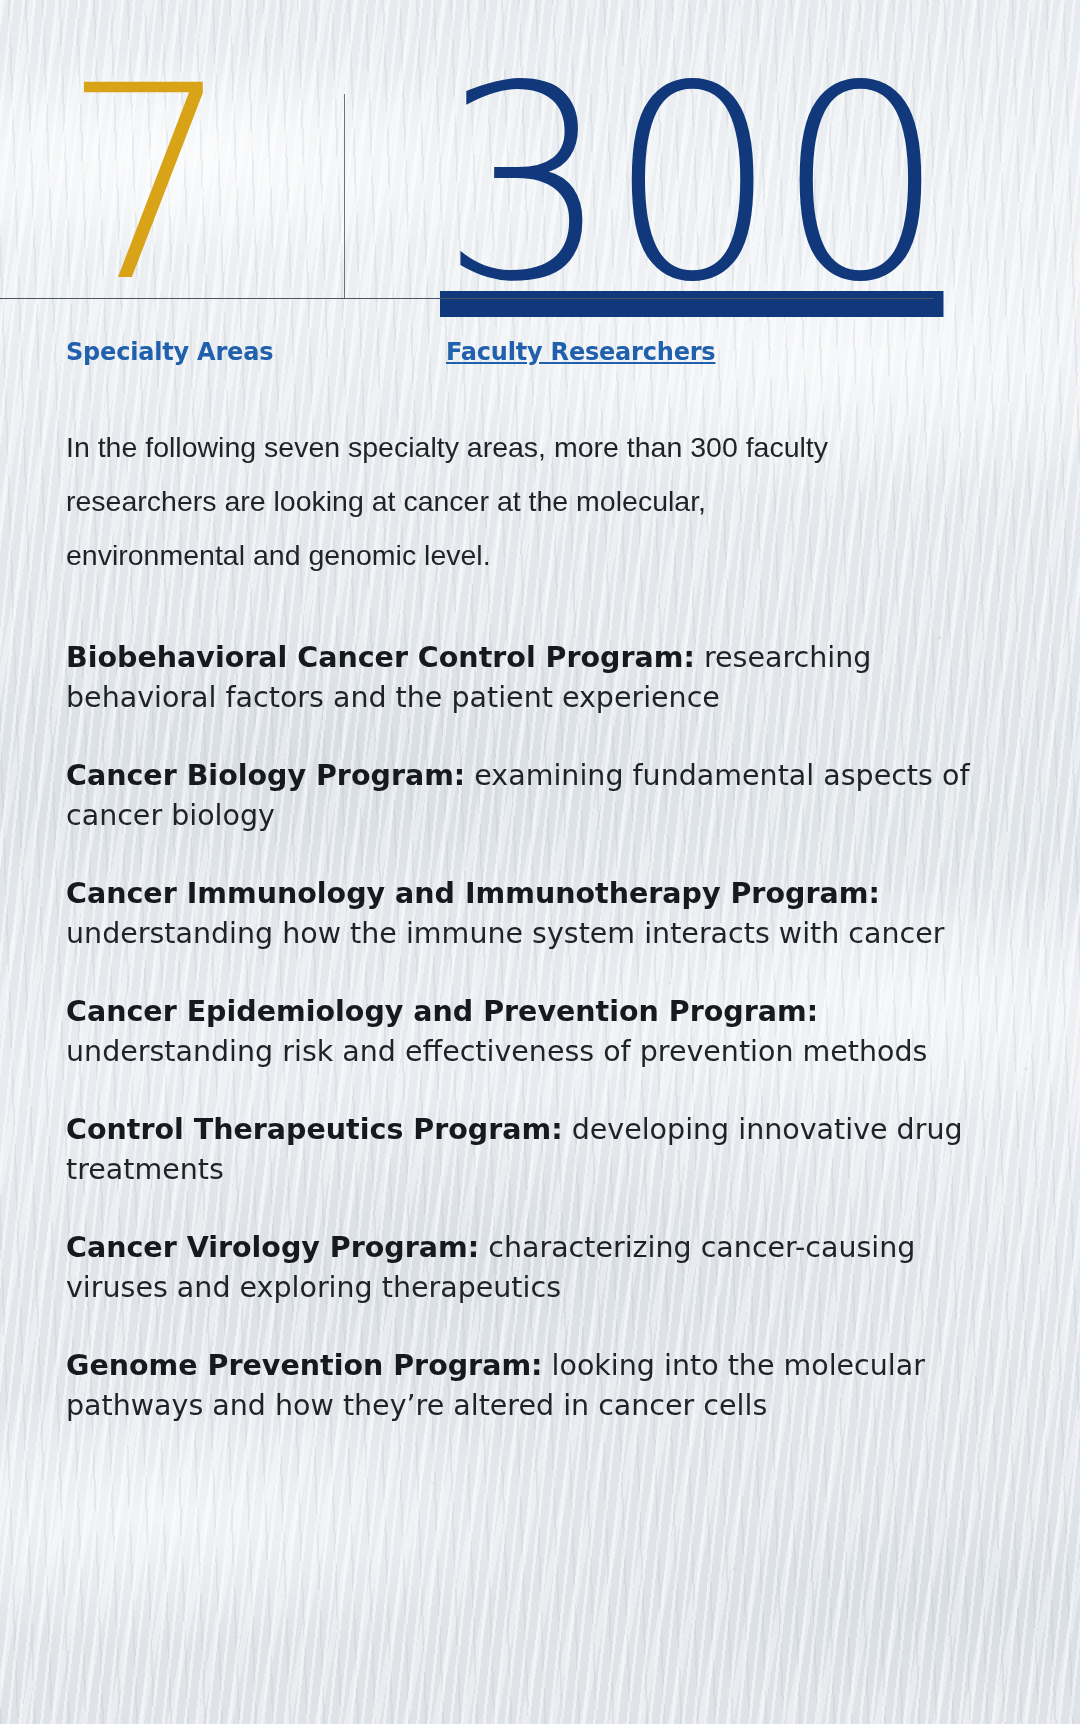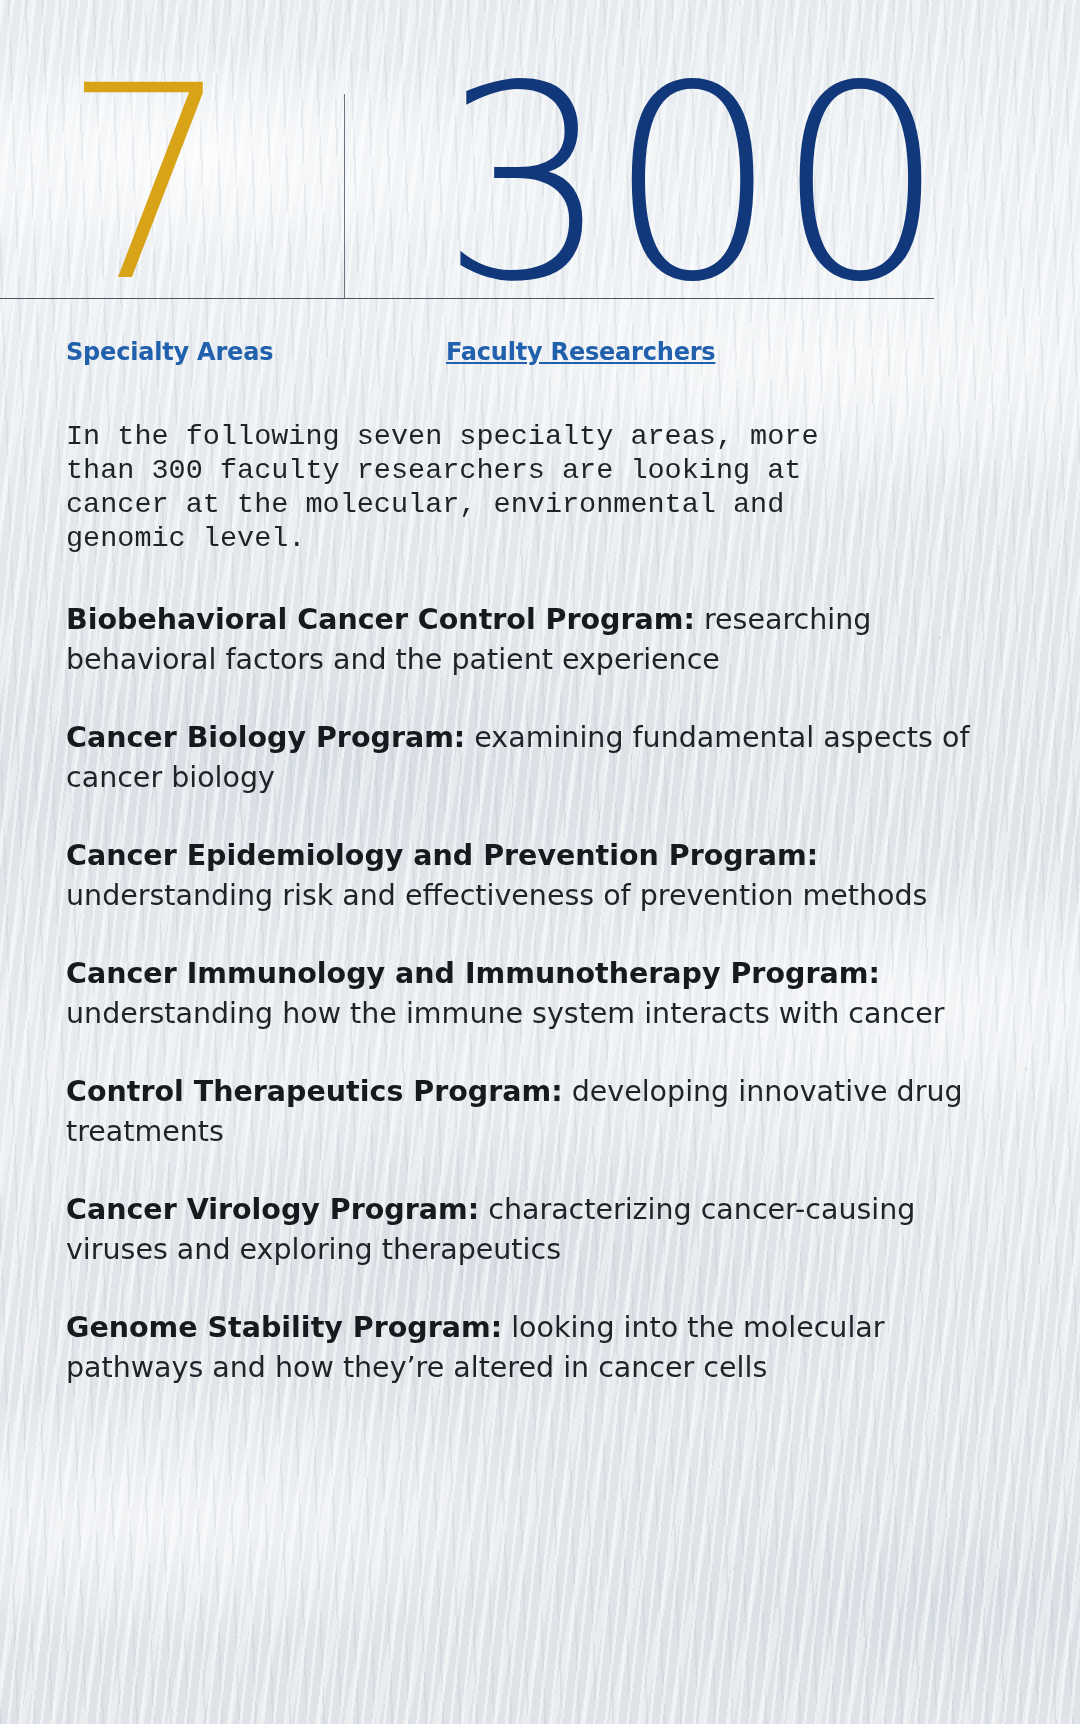--- a/index.html
+++ b/index.html
@@ -133,26 +133,26 @@
   }
   .label-specialty { left: 66px; }
   .label-faculty   { left: 446px; }
 
   
   .copy {
     margin: 36px 0 0 66px;
     width: 920px;
   }
   .intro {
-    font-family: Liberation Mono, monospace;
+    font-family: Liberation Sans, sans-serif;
     font-size: 28.5px;
-    line-height: 34px;
+    line-height: 54px;
     color: #1f2328;
     width: 800px;
-    margin-bottom: 44px;
+    margin-bottom: 56px;
   }
   .program {
     font-family: "DejaVu Sans", sans-serif;
     font-size: 28.5px;
     line-height: 40px;
     color: #1f2328;
     margin-bottom: 38px;
     width: 915px;
   }
   .program:last-child { margin-bottom: 0; }
@@ -170,21 +170,21 @@
 
 <div class="bg-layer bg-base"></div>
 <div class="bg-layer bg-blobs"></div>
 <div class="bg-layer bg-streaks"></div>
 <div class="bg-layer bg-flecks"></div>
 
 <div class="content">
 
   <div class="stats">
     <div class="stat-number stat-seven" style="color: rgb(217, 163, 24);">7</div>
-    <div class="stat-number stat-threehundred" style="color: rgb(18, 56, 124);">300</div>
+    <div class="stat-number stat-threehundred" style="color: rgb(18, 56, 124); text-decoration: underline;">300</div>
     <div class="axis-tick"></div>
     <div class="axis-line"></div>
   </div>
 
   <div class="stat-labels">
     <div class="stat-label label-specialty" style="color: rgb(32, 96, 173);">Specialty Areas</div>
     <div class="stat-label label-faculty" style="color: rgb(32, 96, 173); text-decoration: underline;">Faculty Researchers</div>
   </div>
 
   <div class="copy">
@@ -195,38 +195,38 @@
       <span class="pname">Biobehavioral Cancer Control Program:</span>
       <span class="pdesc">researching behavioral factors and the patient experience</span>
     </p>
 
     <p class="program">
       <span class="pname">Cancer Biology Program:</span>
       <span class="pdesc">examining fundamental aspects of cancer biology</span>
     </p>
 
     <p class="program">
+      <span class="pname">Cancer Immunology and Immunotherapy Program:</span>
+      <span class="pdesc">understanding how the immune system interacts with cancer</span>
+    </p>
+
+    <p class="program">
       <span class="pname">Cancer Epidemiology and Prevention Program:</span>
       <span class="pdesc">understanding risk and effectiveness of prevention methods</span>
     </p>
 
     <p class="program">
-      <span class="pname">Cancer Immunology and Immunotherapy Program:</span>
-      <span class="pdesc">understanding how the immune system interacts with cancer</span>
-    </p>
-
-    <p class="program">
       <span class="pname">Control Therapeutics Program:</span>
       <span class="pdesc">developing innovative drug treatments</span>
     </p>
 
     <p class="program">
       <span class="pname">Cancer Virology Program:</span>
       <span class="pdesc">characterizing cancer-causing viruses and exploring therapeutics</span>
     </p>
 
     <p class="program">
-      <span class="pname">Genome Stability Program:</span>
+      <span class="pname">Genome Prevention Program:</span>
       <span class="pdesc">looking into the molecular pathways and how they’re altered in cancer cells</span>
     </p>
 
   </div>
 </div>
 
 </body></html>

